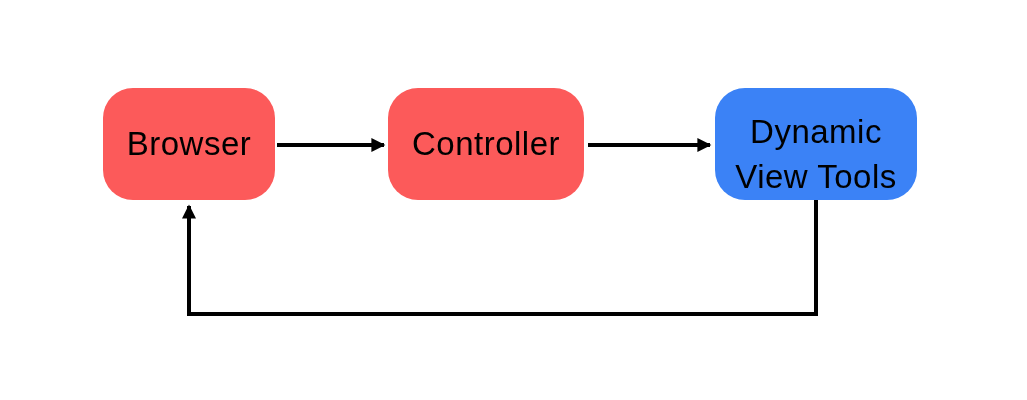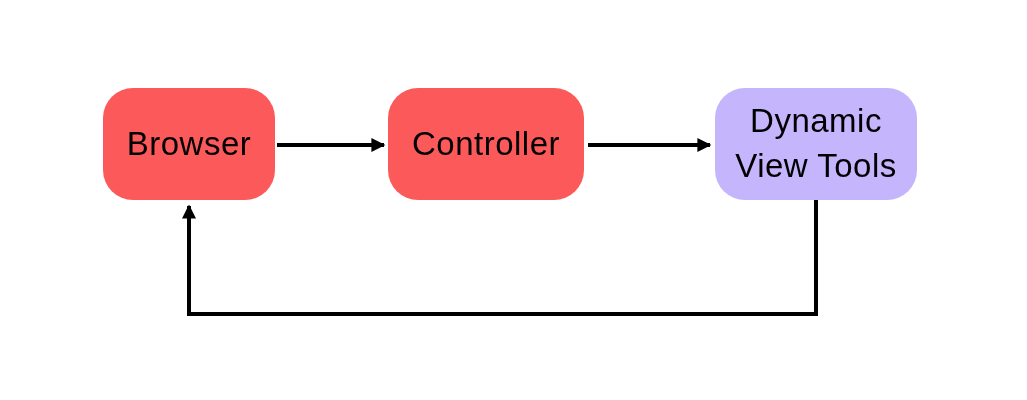--- a/index.html
+++ b/index.html
@@ -59,17 +59,17 @@
   </svg>
 
   <div class="node node-controller" style="background-color: rgb(252, 90, 90);">
     <span class="node-label" style="color: rgb(0, 0, 0);">Controller</span>
   </div>
 
   <div class="node node-browser" style="background-color: rgb(252, 90, 90);">
     <span class="node-label" style="color: rgb(0, 0, 0);">Browser</span>
   </div>
 
-  <div class="node node-dvt" style="background-color: #c4b5fd;">
+  <div class="node node-dvt" style="background-color: #3b82f6; align-items: flex-end;">
     <span class="node-label" style="color: rgb(0, 0, 0);">Dynamic View Tools</span>
   </div>
 
 </div>
 
 </body></html>

